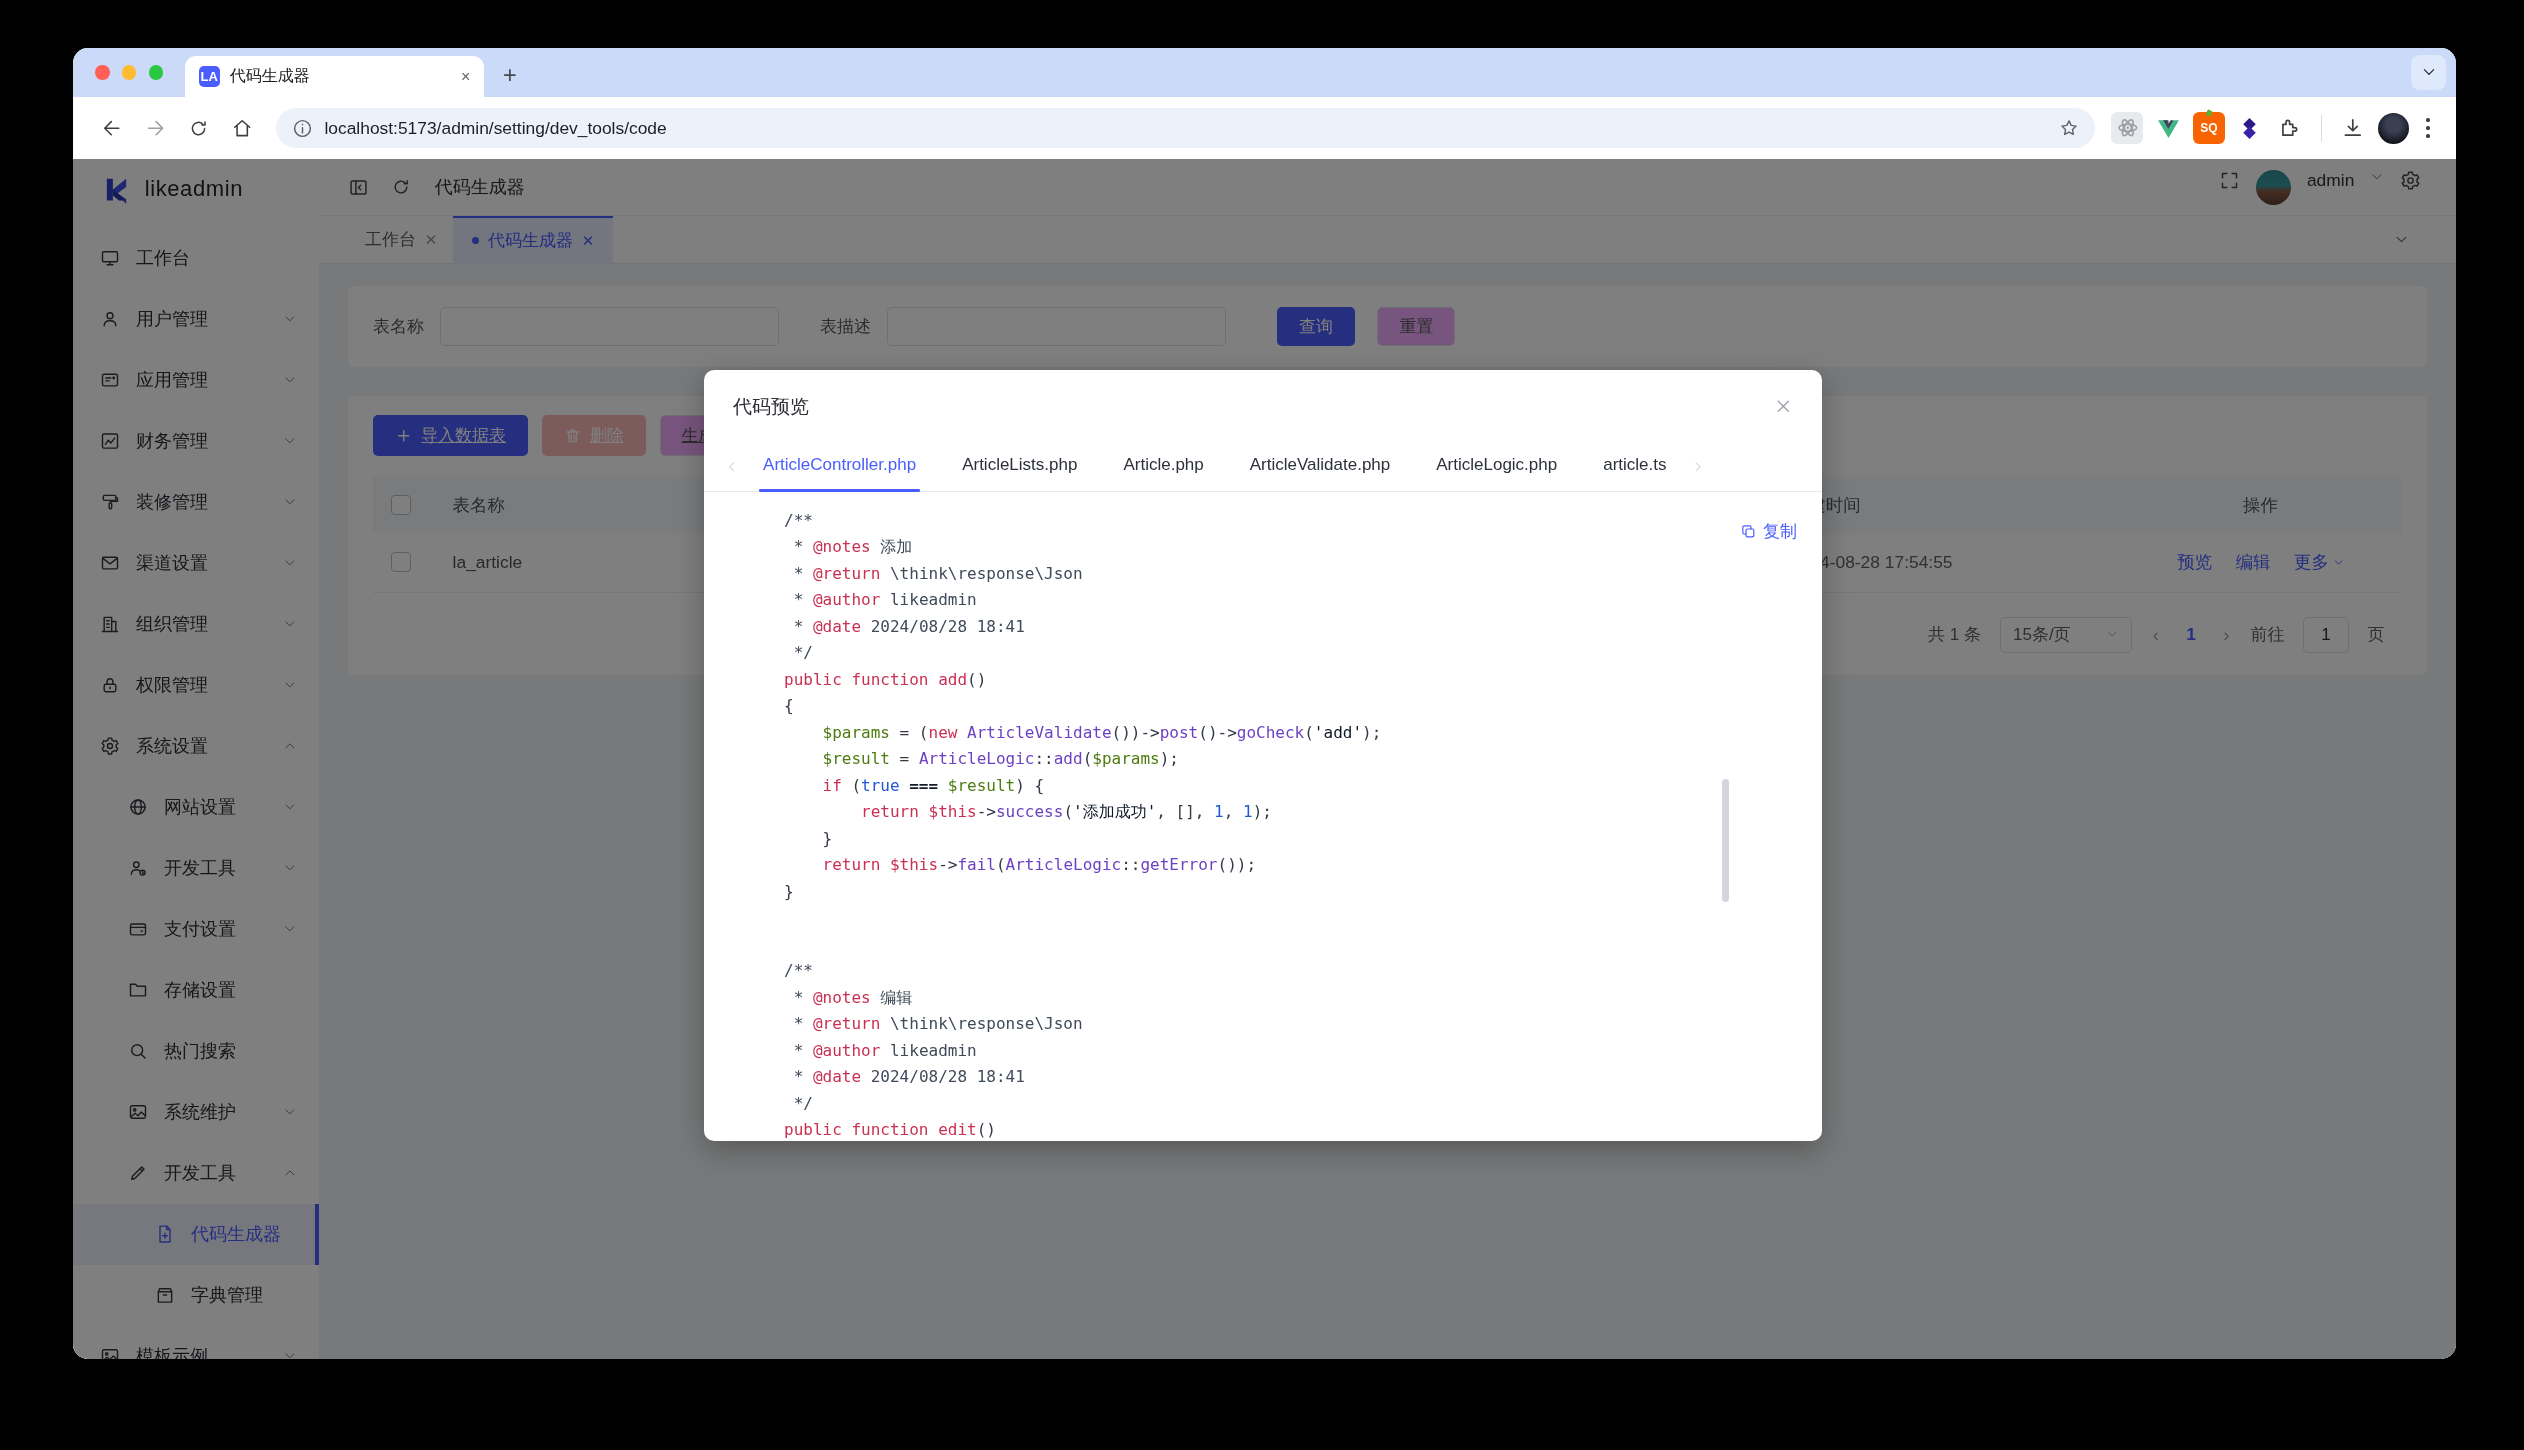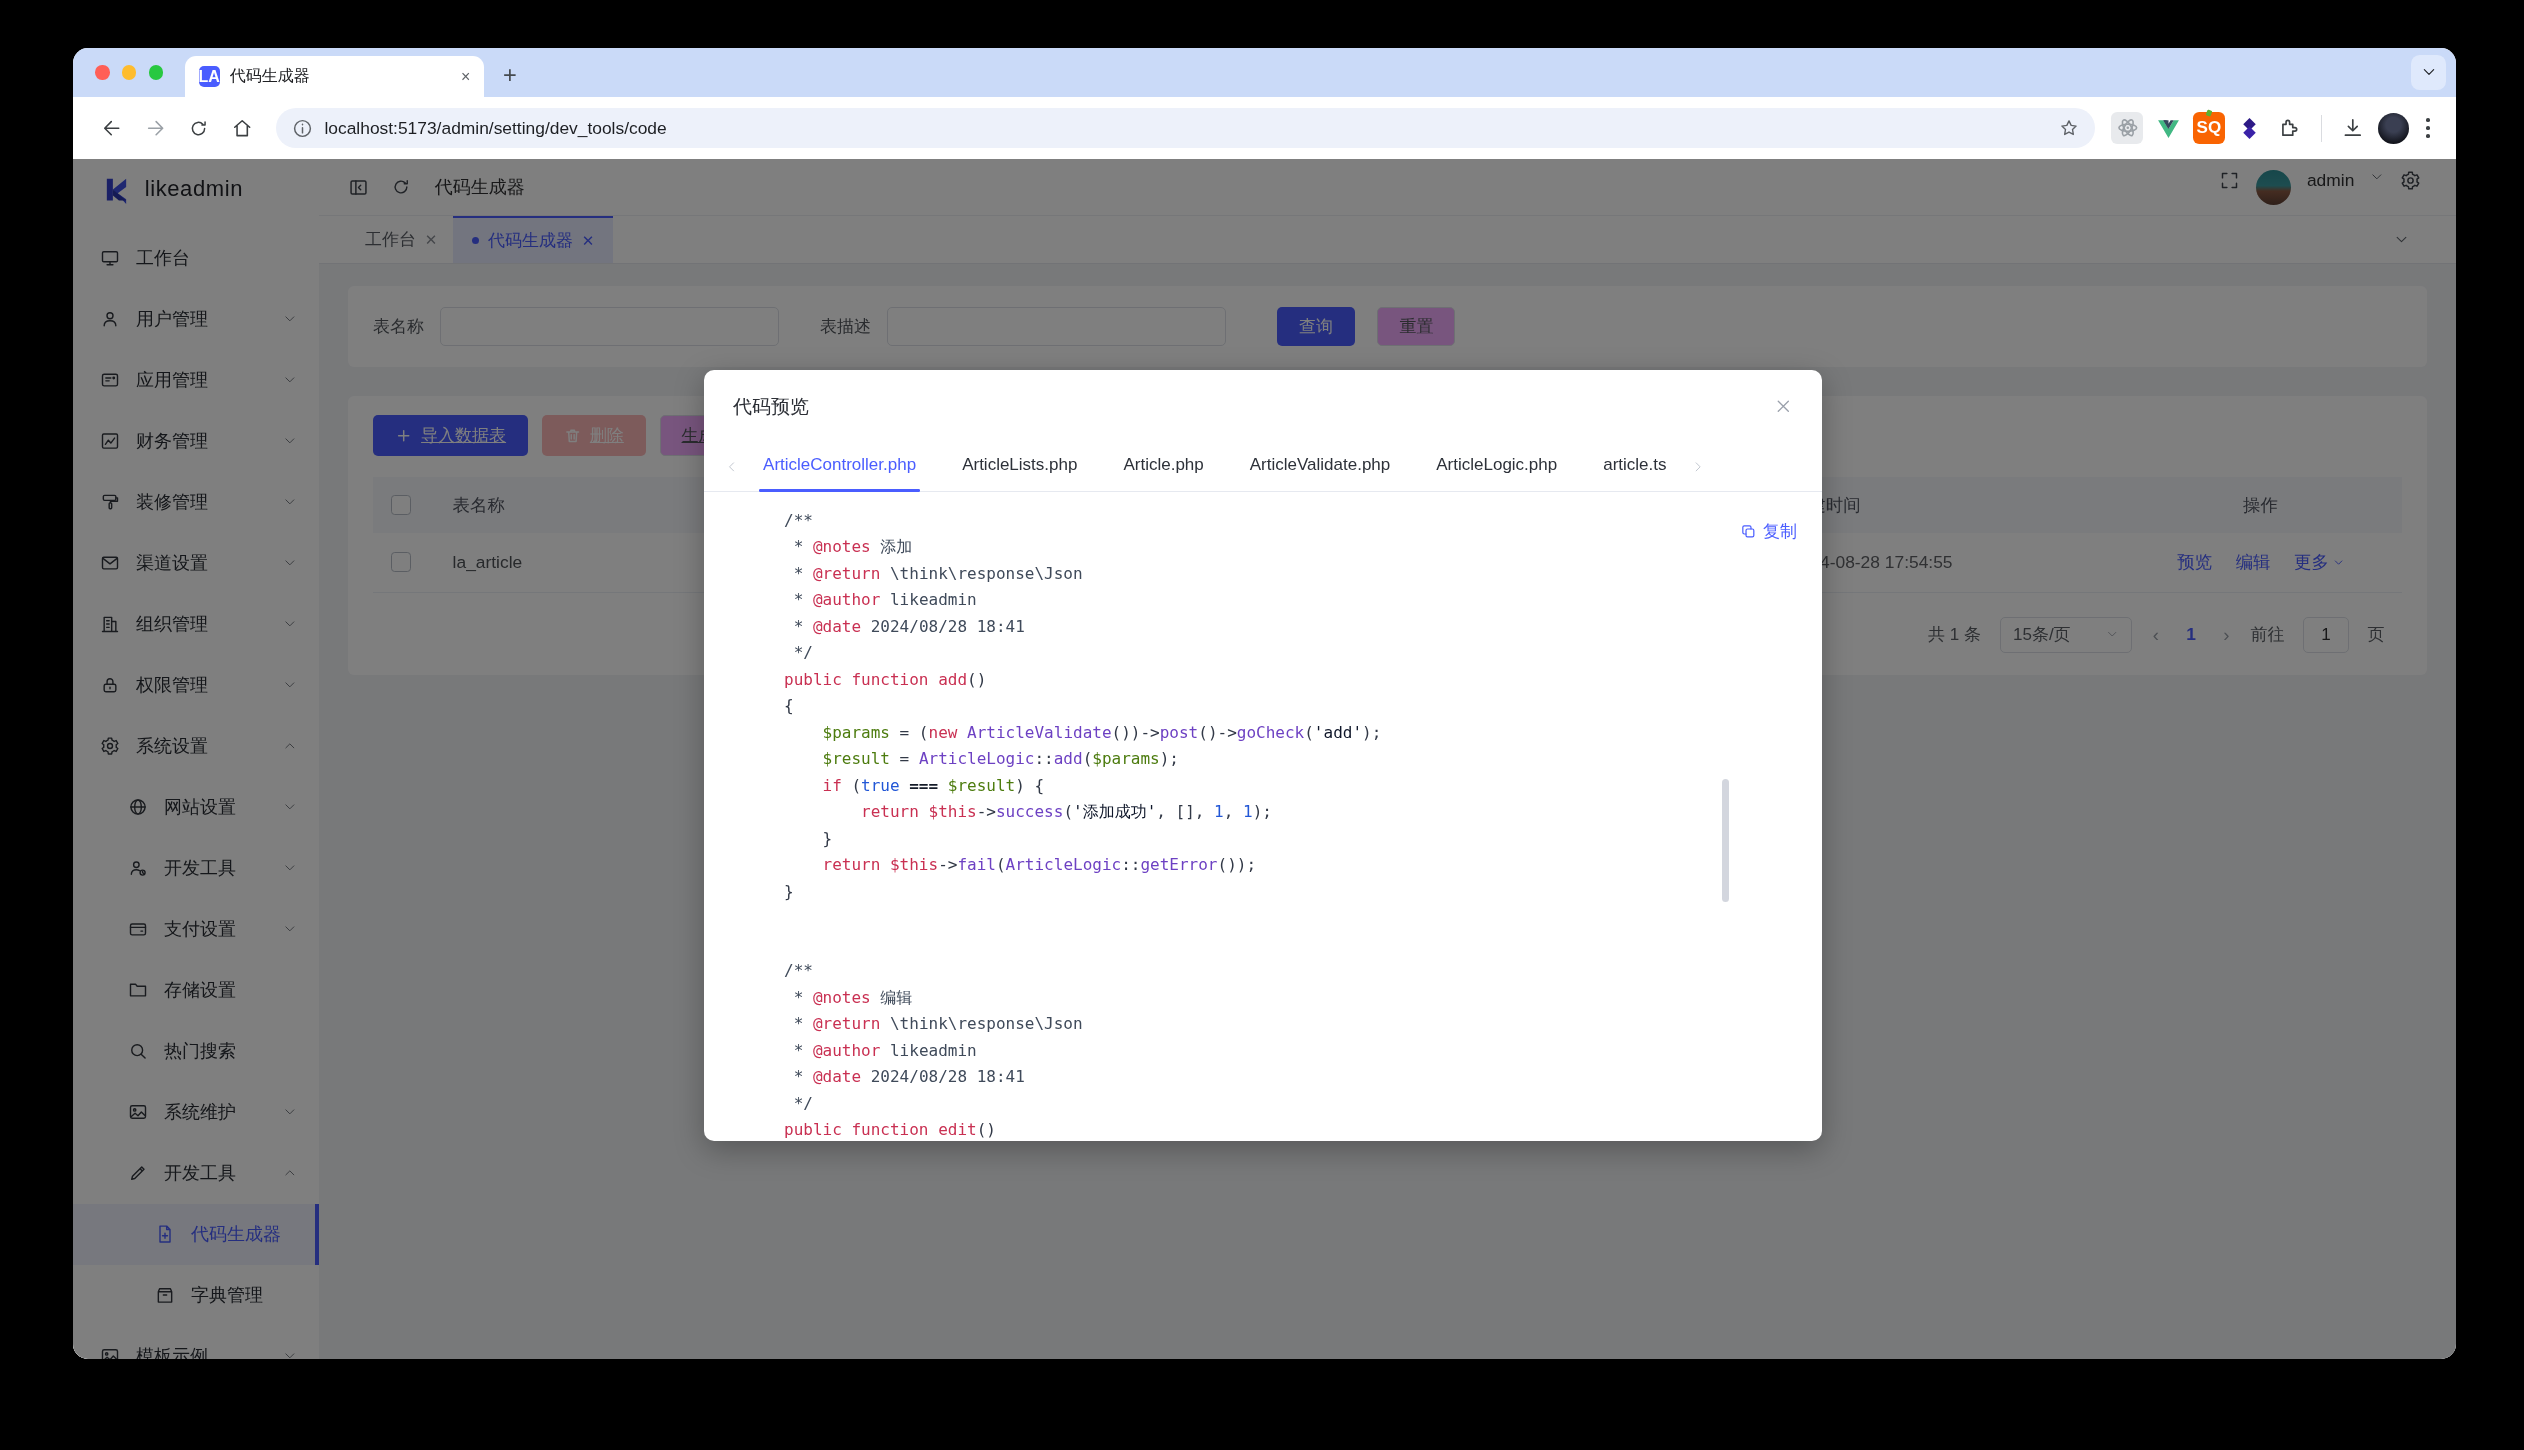--- a/index.html
+++ b/index.html
@@ -7,36 +7,36 @@
 
   
   .window { position:absolute; left:73px; top:48px; width:2383px; height:1311px; border-radius:15px; overflow:hidden; background:#fff; }
 
   
   .tabstrip { position:relative; height:49px; background:#cadaf8; }
   .traffic { position:absolute; top:17.4px; left:22.4px; display:flex; gap:12.4px; }
   .light { width:14.3px; height:14.3px; border-radius:50%; }
   .light.red{ background:#ff5f57; } .light.yellow{ background:#febc2e; } .light.green{ background:#28c840; }
   .btab { position:absolute; left:112px; top:8px; width:299px; height:41px; background:#fff; border-radius:11.2px 11.2px 0 0; display:flex; align-items:center; padding:0 13.7px; gap:10px; }
-  .favicon { width:21px; height:21px; background:#4a5dff; border-radius:5px; color:#fff; font-size:16px; font-weight:bold; display:flex; align-items:center; justify-content:center; }
+  .favicon { width:21px; height:21px; background:#4a5dff; border-radius:5px; color:#fff; font-size:13px; font-weight:bold; display:flex; align-items:center; justify-content:center; }
   .btab-title { font-size:16px; color:#202124; flex:1; white-space:nowrap; overflow:hidden; }
   .btab-close { font-size:16px; color:#5f6368; }
   .newtab { position:absolute; left:430px; top:13.7px; font-size:23.6px; color:#454a4f; font-weight:300; }
   .strip-chev { position:absolute; right:10px; top:6.8px; width:35px; height:35px; background:#dfe9fc; border-radius:8.7px; display:flex; align-items:center; justify-content:center; }
 
   
   .toolbar { height:62px; background:#fff; display:flex; align-items:center; padding:0 17.4px; }
   .nav-ic { width:36px; height:36px; display:flex; align-items:center; justify-content:center; margin:0 3.7px; color:#3c4043; }
   .nav-ic.disabled { color:#9aa0a6; }
   .omnibox { flex:1; height:40px; background:#edf1fa; border-radius:20px; margin:0 12.4px; display:flex; align-items:center; padding:0 16px; gap:11.2px; }
   .omnibox .url { flex:1; font-size:17.4px; color:#1d1f23; }
   .ext { display:flex; align-items:center; gap:8.7px; margin-left:3.7px; }
   .extic { width:32px; height:32px; display:flex; align-items:center; justify-content:center; }
   .ext-react { background:#e8eaed; border-radius:6.2px; color:#9aa0a6; }
-  .ext-sq { background:#f96402; border-radius:6.2px; color:#fff; font-weight:bold; font-size:17px; position:relative; }
+  .ext-sq { background:#f96402; border-radius:6.2px; color:#fff; font-weight:bold; font-size:12px; position:relative; }
   .ext-sq i { position:absolute; top:-2.5px; left:50%; width:5px; height:6.2px; background:#5bb033; transform:translateX(-50%) rotate(20deg); border-radius:1.2px; }
   .divider { width:1.2px; height:27px; background:#dadce0; margin:0 6.2px; }
   .br-avatar { width:31px; height:31px; border-radius:50%; background:radial-gradient(circle at 50% 38%, #3a3f52 0 30%, #14161e 72%), #14161e; }
   .kebab { display:flex; flex-direction:column; gap:4.3px; padding:0 8.7px; }
   .kebab i { width:3.7px; height:3.7px; background:#3c4043; border-radius:50%; }
 
   
   .viewport { position:relative; height:1200px; background:#f0f2f5; display:flex; overflow:hidden; }
 
   

